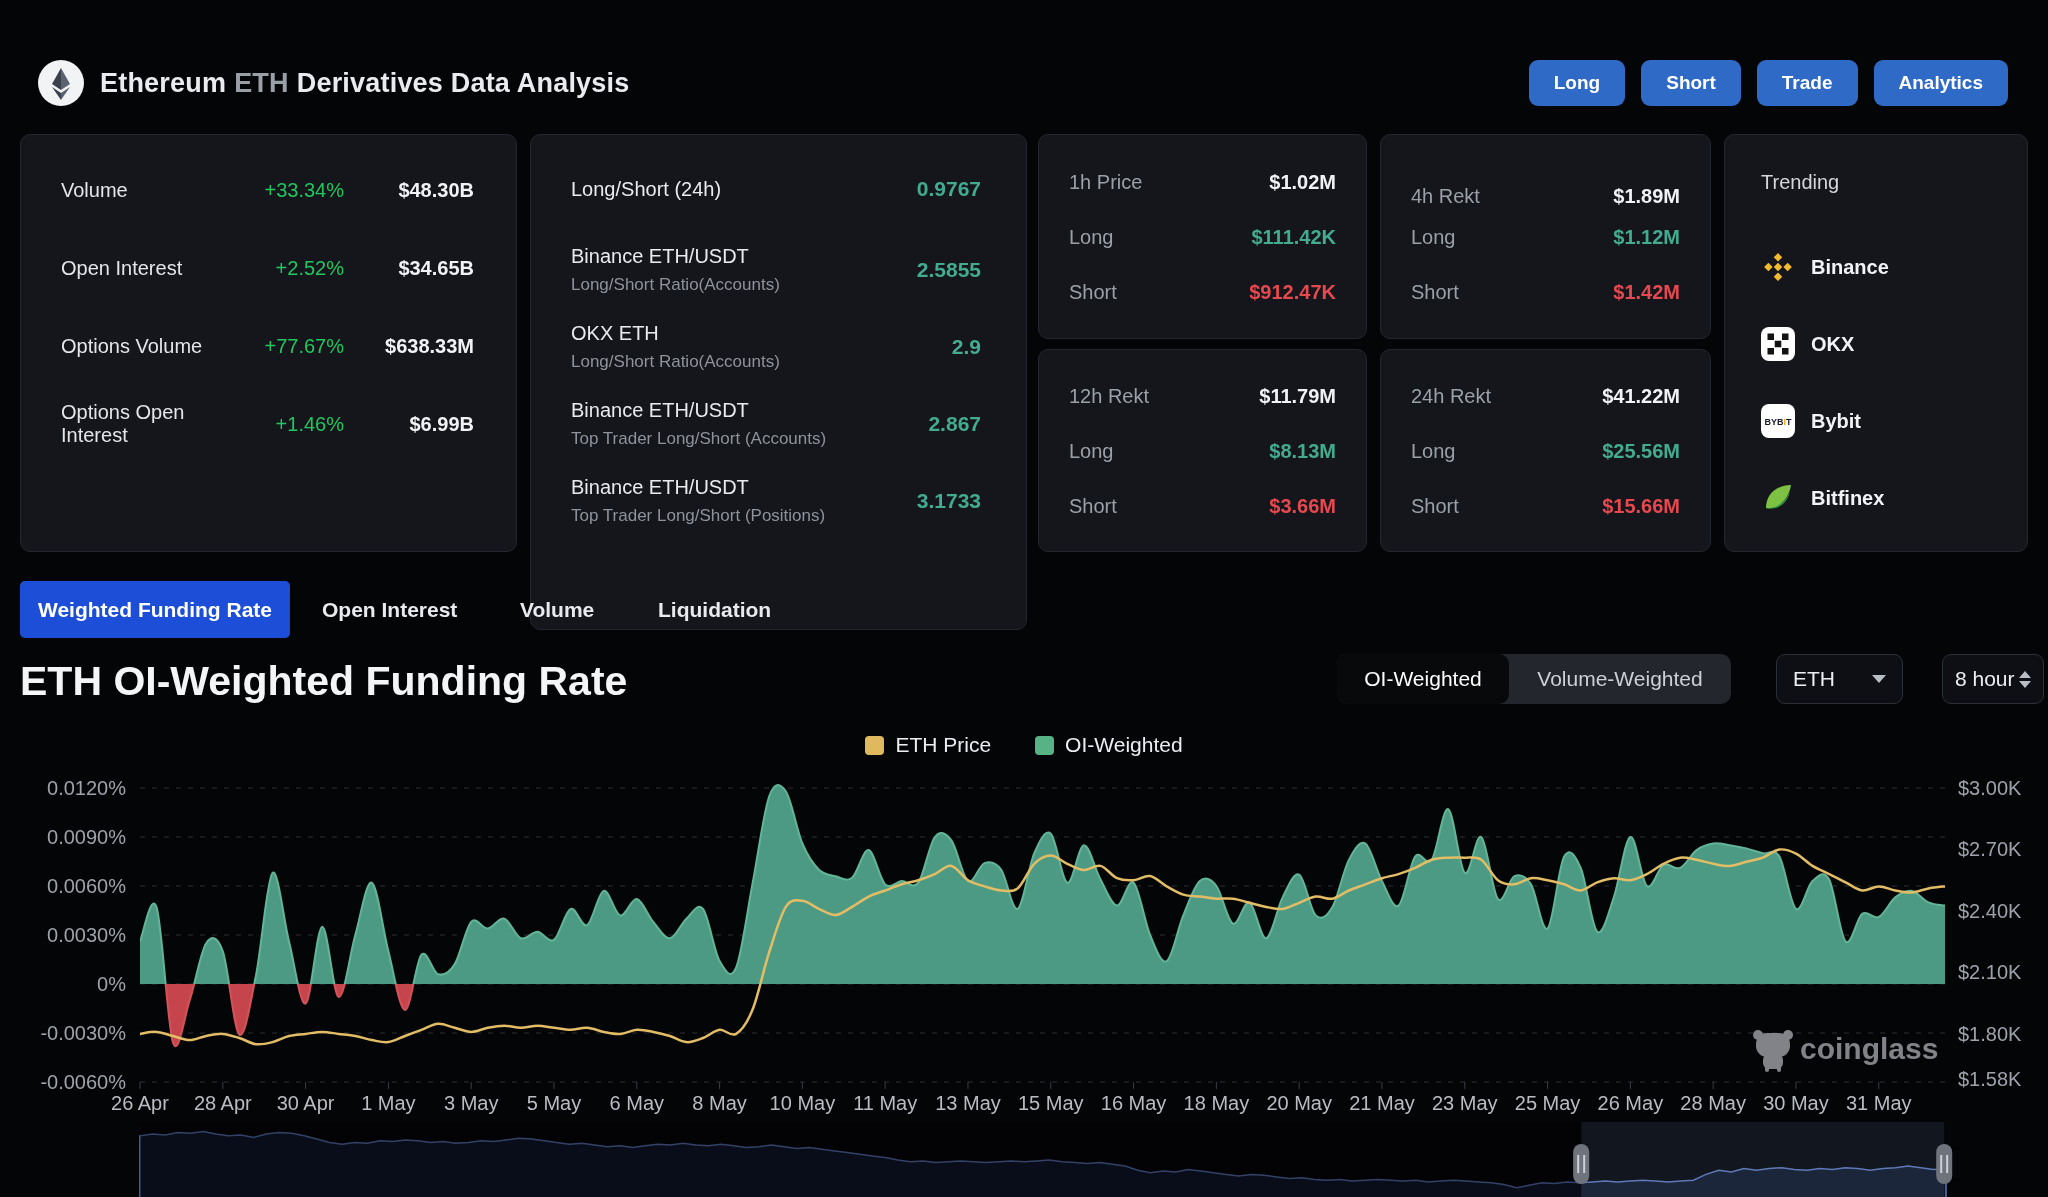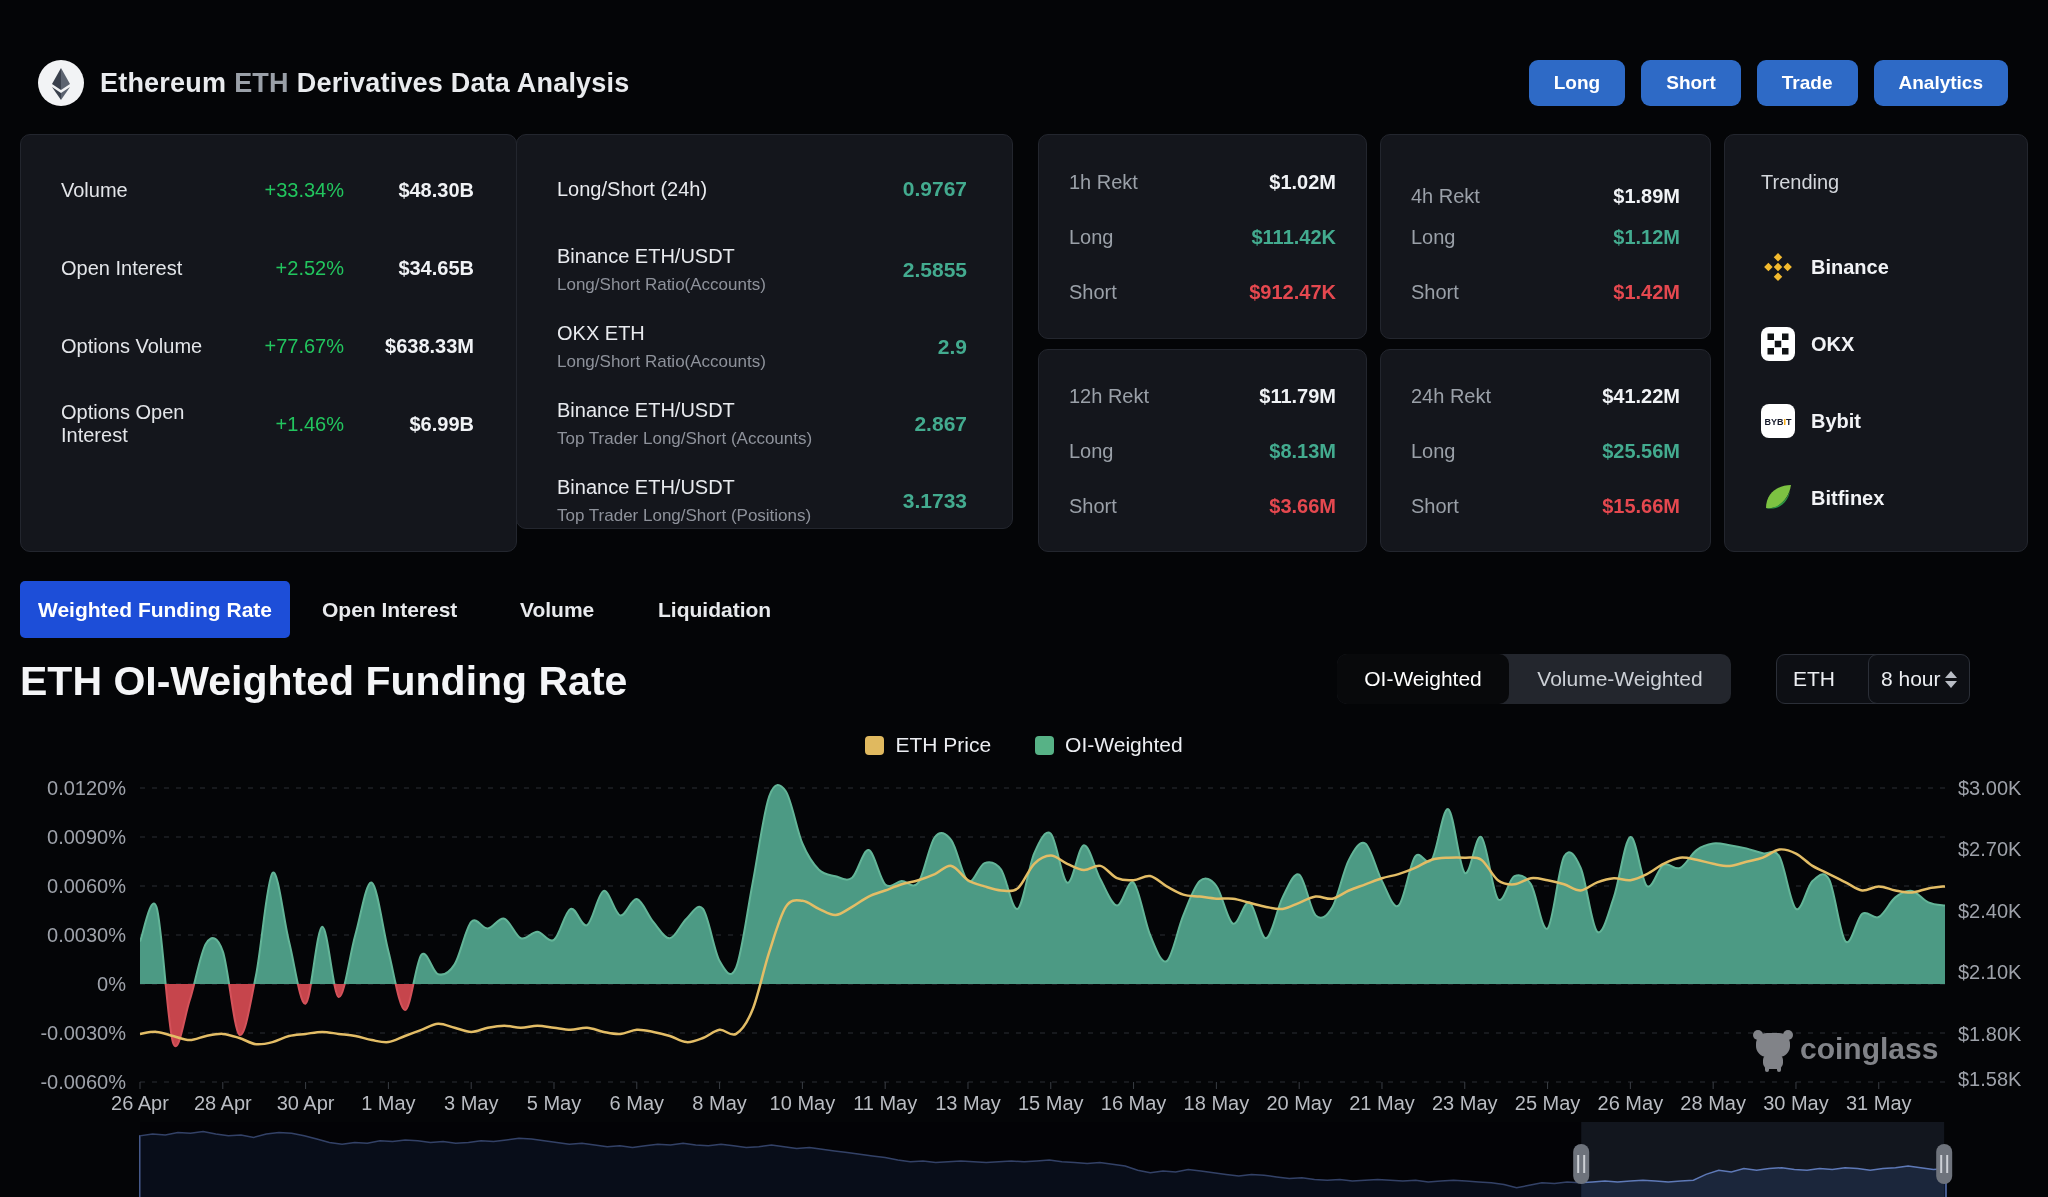--- a/index.html
+++ b/index.html
@@ -11,21 +11,21 @@
   .title{position:absolute;left:100px;top:0;height:94px;display:flex;align-items:center;
          font-size:27px;font-weight:600;letter-spacing:.2px;}
   .title .dim{color:#9aa0a8;margin:0 8px;}
   .title .t2{margin-left:0;}
   .actions{position:absolute;right:40px;top:24px;display:flex;gap:16px;}
   .btn{height:46px;padding:0 25px;background:#2e6ac6;border:none;border-radius:9px;
        color:#fff;font-size:19px;font-weight:700;font-family:inherit;display:flex;align-items:center;cursor:pointer;}
   
   .card{position:absolute;background:#14161c;border:1px solid #23262e;border-radius:10px;box-sizing:border-box;}
   #card-stats{left:20px;top:98px;width:497px;height:418px;}
-  #card-ratio{left:516px;top:98px;width:497px;height:395px;}
+  #card-ratio{left:530px;top:98px;width:497px;height:496px;}
   #card-rekt-1h{left:1038px;top:98px;width:329px;height:205px;}
   #card-rekt-4h{left:1380px;top:98px;width:331px;height:205px;}
   #card-rekt-12h{left:1038px;top:313px;width:329px;height:203px;}
   #card-rekt-24h{left:1380px;top:313px;width:331px;height:203px;}
   #card-trending{left:1724px;top:98px;width:304px;height:418px;}
   .srow{position:absolute;left:40px;right:42px;height:28px;display:flex;align-items:center;}
   .lbl{flex:1;font-size:20px;color:#e3e5e9;}
   .chg{width:115px;text-align:right;font-size:20px;color:#22c55e;}
   .val{width:130px;text-align:right;font-size:20px;font-weight:700;color:#f0f2f5;}
   .rrow{position:absolute;left:40px;right:45px;display:flex;align-items:center;}
@@ -50,21 +50,21 @@
   #tab-oi{left:302px;} #tab-vol{left:500px;} #tab-liq{left:638px;}
   
   .sect-title{position:absolute;left:20px;top:622px;font-size:41px;font-weight:700;color:#f4f5f7;}
   .toggle{position:absolute;left:1337px;top:618px;width:394px;height:50px;background:#23262d;border-radius:10px;display:flex;}
   .tseg{height:50px;display:flex;align-items:center;justify-content:center;font-size:21px;color:#ccd0d6;cursor:pointer;border-radius:10px;}
   .tseg.on{background:#08090b;color:#ffffff;}
   #seg-oi{width:172px;} #seg-vw{width:222px;}
   .select{position:absolute;top:618px;height:50px;background:#0d0f14;border:1px solid #2b2f38;border-radius:9px;
           display:flex;align-items:center;justify-content:space-between;padding:0 16px;font-size:21px;color:#eceef2;cursor:pointer;box-sizing:border-box;}
   #coin-select{left:1776px;width:127px;}
-  #interval-select{left:1868px;width:102px;padding:8px 12px;}
+  #interval-select{left:1942px;width:102px;padding:8px 12px;}
   .caret{width:0;height:0;border-left:7px solid transparent;border-right:7px solid transparent;border-top:8px solid #b9bdc5;}
   .spin{display:flex;flex-direction:column;gap:3px;align-items:center;}
   .spin .up{width:0;height:0;border-left:6px solid transparent;border-right:6px solid transparent;border-bottom:7px solid #b9bdc5;}
   .spin .dn{width:0;height:0;border-left:6px solid transparent;border-right:6px solid transparent;border-top:7px solid #b9bdc5;}
   
   .legend{position:absolute;left:0;top:697px;width:2048px;display:flex;justify-content:center;gap:44px;align-items:center;}
   .litem{display:flex;align-items:center;gap:11px;font-size:21px;color:#eceef2;cursor:pointer;}
   .lswatch{width:19px;height:19px;border-radius:4px;}
   
   #chart{position:absolute;left:0;top:726px;width:2048px;height:356px;}
@@ -153,21 +153,21 @@
       <div class="rmain">
         <div class="rtitle">Binance ETH/USDT</div>
         <div class="rsub">Top Trader Long/Short (Positions)</div>
       </div>
       <div class="rval">3.1733</div>
     </div>
   </div>
 
   <div class="card" id="card-rekt-1h">
     <div class="krow" style="top:34px">
-        <span class="klbl">1h Rekt</span>
+        <span class="klbl">1h Price</span>
         <span class="kval">$1.02M</span>
       </div>
     <div class="krow" style="top:89px">
         <span class="klbl">Long</span>
         <span class="kval green">$111.42K</span>
       </div>
     <div class="krow" style="top:144px">
         <span class="klbl">Short</span>
         <span class="kval red">$912.47K</span>
       </div>

